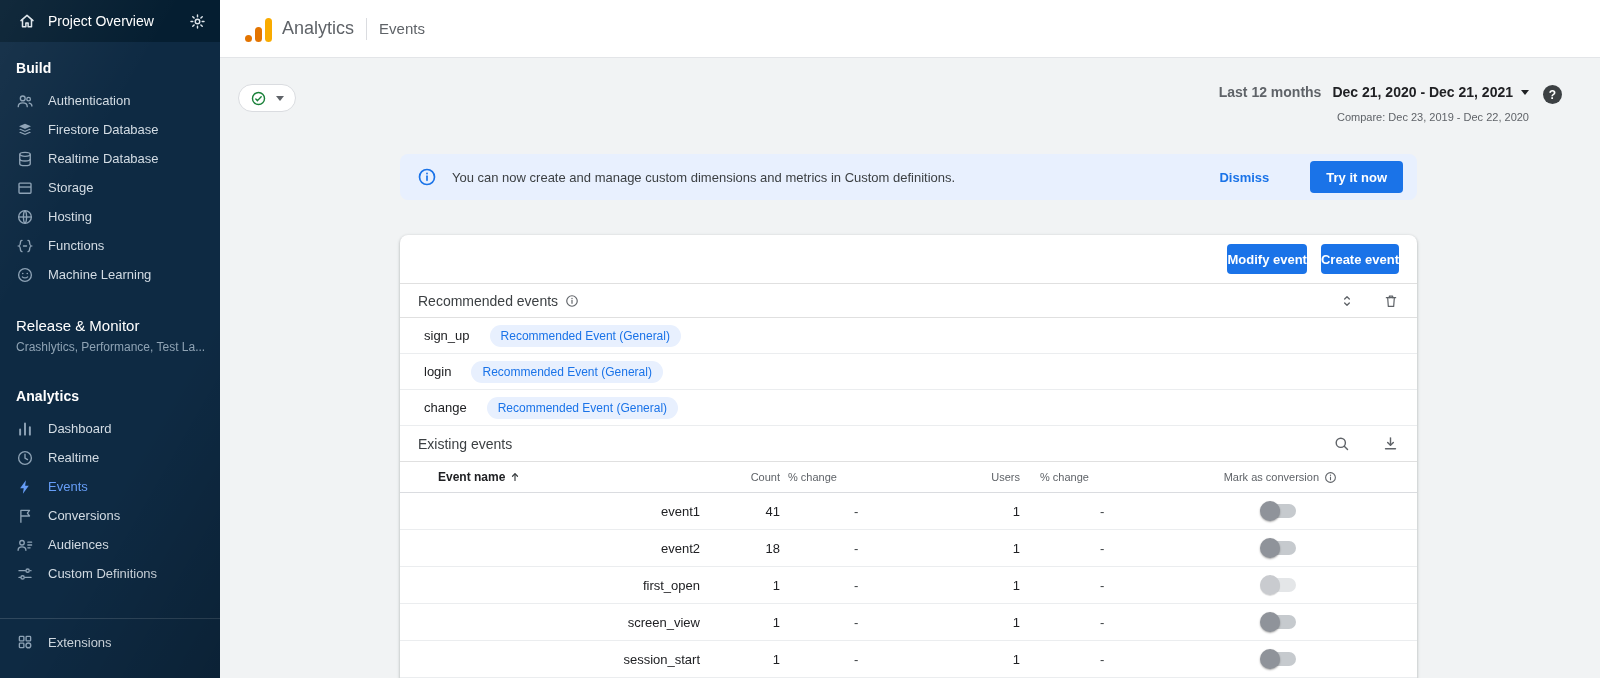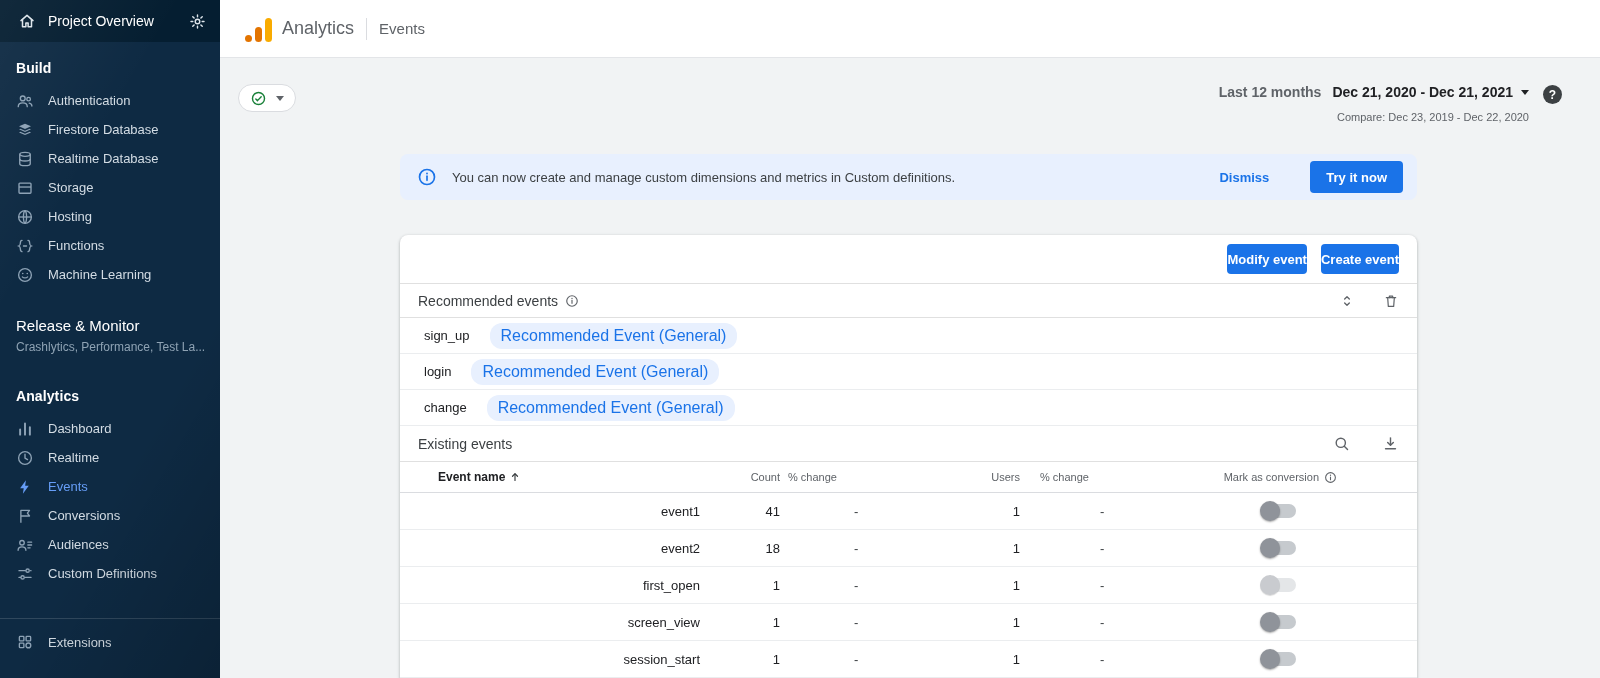--- a/index.html
+++ b/index.html
@@ -137,21 +137,21 @@
   .sec-title { display: flex; align-items: center; gap: 7px; font-size: 14px; color: #3c4043; }
   .sec-icons { display: flex; align-items: center; gap: 28px; color: #5f6368; }
   .icon-btn { display: inline-flex; cursor: pointer; color: #5f6368; background: none; border: none; }
 
   .rec-row {
     height: 36px; display: flex; align-items: center; gap: 20px;
     padding: 0 18px 0 24px; border-bottom: 1px solid #ebedef;
     font-size: 13px; color: #202124;
   }
   .chip {
-    background: #e8f0fe; color: #1a73e8; font-size: 16px;
+    background: #e8f0fe; color: #1a73e8; font-size: 12px;
     padding: 4px 11px; border-radius: 12px; cursor: pointer;
   }
 
   .trow {
     display: grid;
     grid-template-columns: 282px 80px 180px 60px 180px 1fr;
     align-items: center; padding: 0 18px;
   }
   .thead { height: 31px; border-bottom: 1px solid #dadce0; font-size: 11px; color: #5f6368; }
   .thead .c-name { font-size: 12px; font-weight: 600; color: #202124; display: flex; align-items: center; gap: 4px; }

